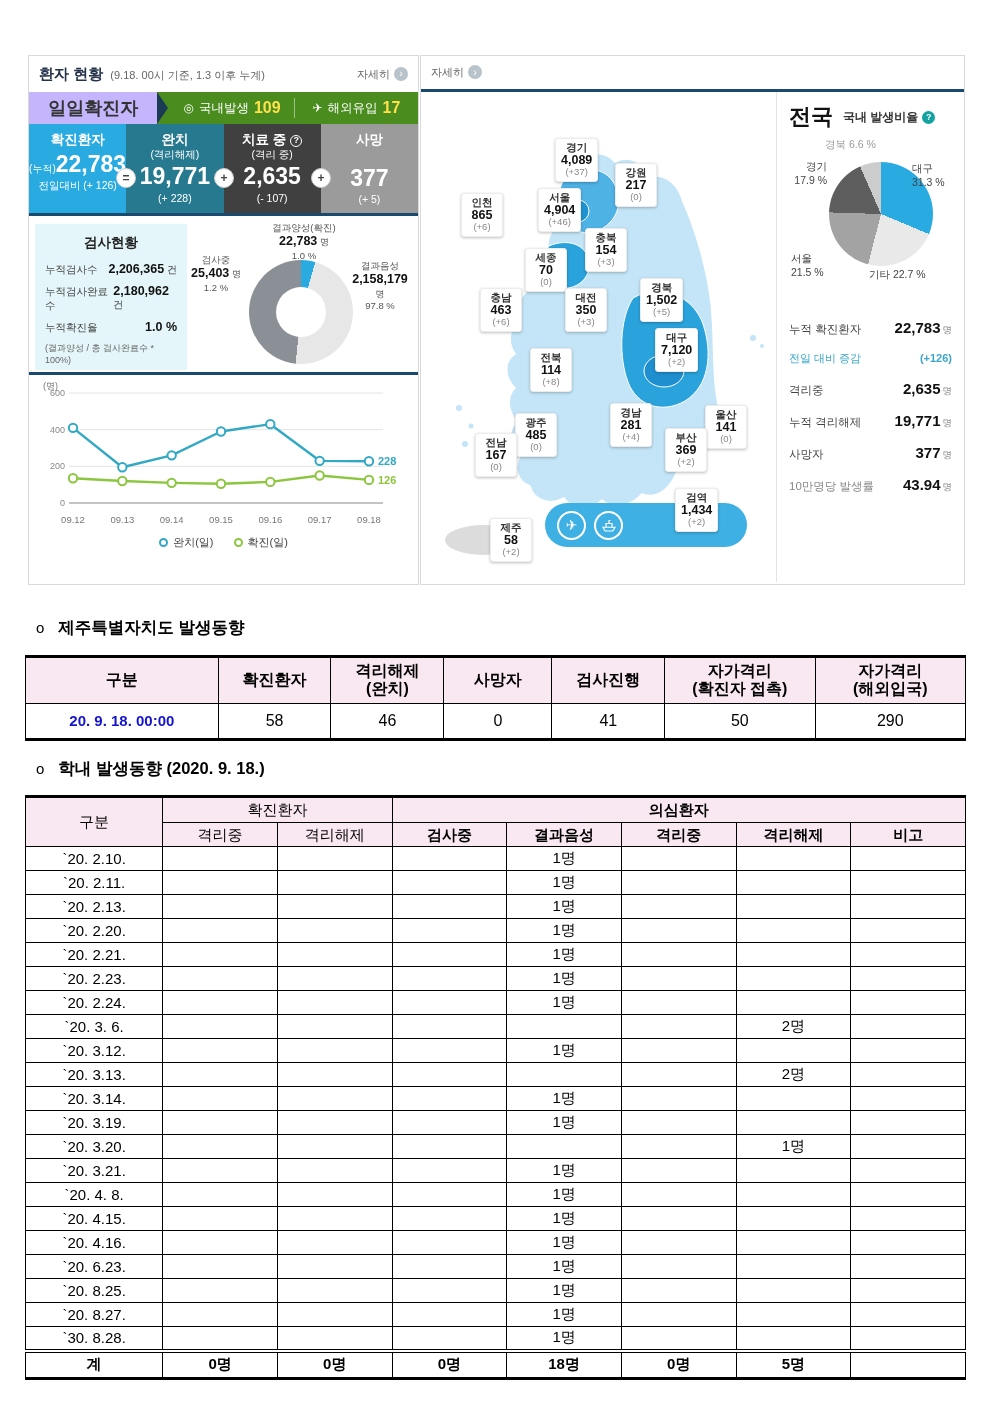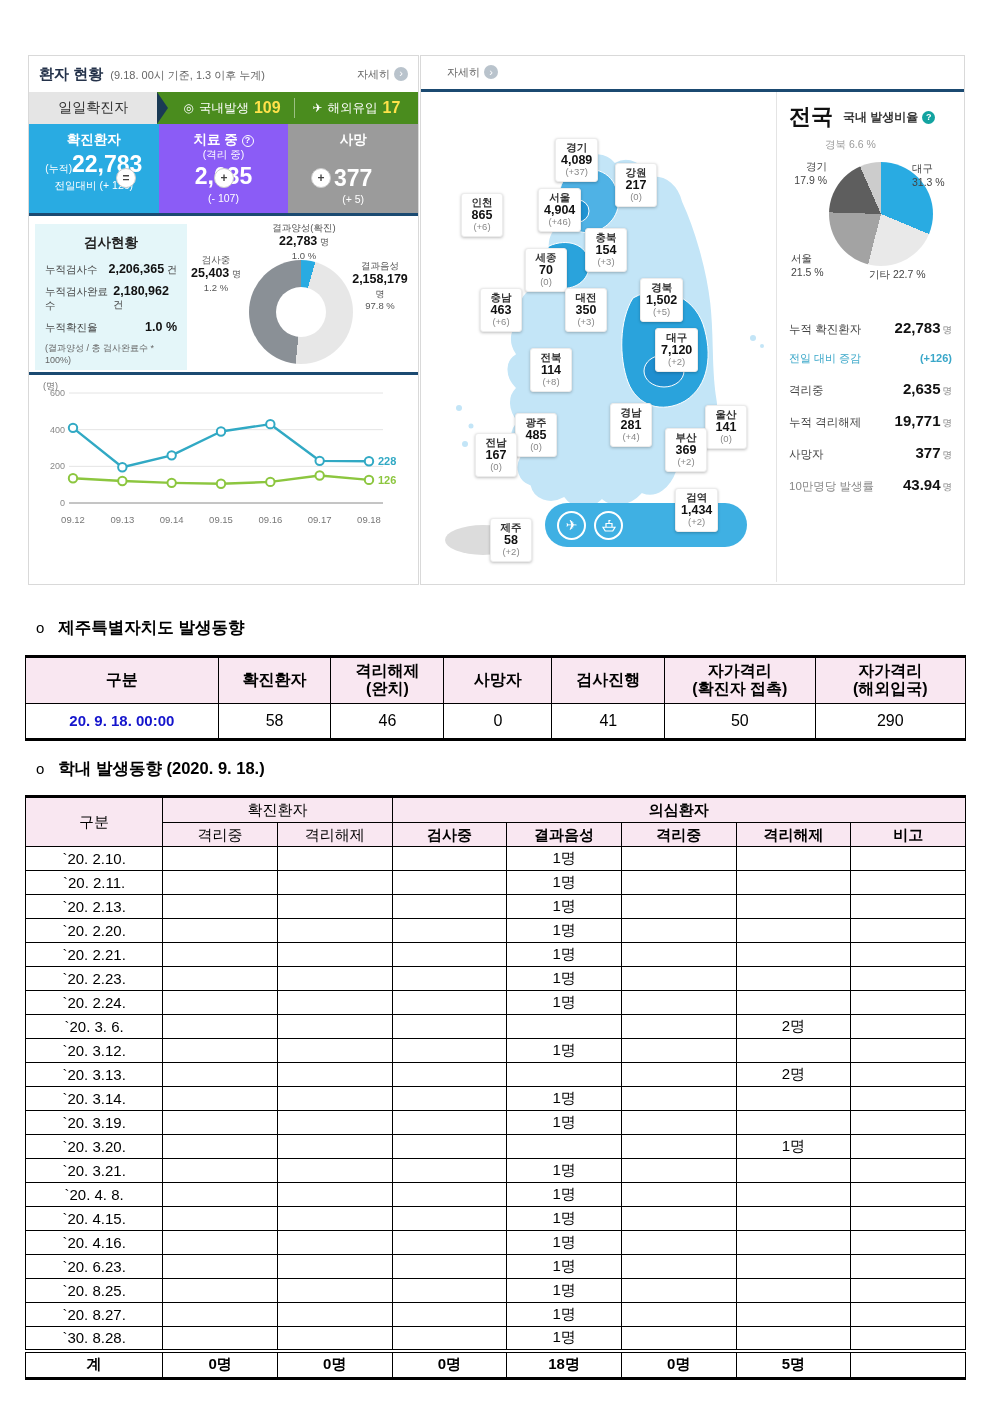--- a/index.html
+++ b/index.html
@@ -7,26 +7,26 @@
   .page { position:relative; width:992px; height:1403px; background:#fff; overflow:hidden; }
 
   
   .panel { position:absolute; top:55px; background:#fff; border:1px solid #d9d9d9; }
   .left-panel { left:28px; width:391px; height:530px; }
   .right-panel { left:420px; width:545px; height:530px; }
 
   .panel-header { display:flex; align-items:center; justify-content:space-between; height:36px; padding:0 10px; }
   .panel-title { font-size:15px; font-weight:bold; color:#24324a; white-space:nowrap; }
   .panel-title .sub { font-size:11px; font-weight:normal; color:#666; margin-left:3px;margin-top:16px; }
-  .more-btn { display:flex; align-items:flex-start; gap:4px; background:none; border:none; font-size:11px; color:#666; cursor:pointer; font-family:inherit;margin-left:16px; }
+  .more-btn { display:flex; align-items:flex-start; gap:4px; background:none; border:none; font-size:11px; color:#666; cursor:pointer; font-family:inherit; }
   .more-ic { display:inline-flex; align-items:center; justify-content:center; width:14px; height:14px; border-radius:50%; background:#b9c3cc; color:#fff; font-size:11px; line-height:1; }
 
   
   .tab-bar { display:flex; height:32px; }
-  .tab-daily { width:33%; background:#e5e5e5; color:#333; font-weight:normal; font-size:14px; display:flex; align-items:center; justify-content:center; }
+  .tab-daily { width:33%; background:#c4b5fd; color:#333; font-weight:bold; font-size:18px; display:flex; align-items:center; justify-content:center; }
   .tab-arrow-wrap { width:13px; background:#4a8c1e; position:relative; }
   .tab-arrow-wrap::before { content:""; position:absolute; left:0; top:0; border-top:16px solid transparent; border-bottom:16px solid transparent; border-left:11px solid #1a3a55; }
   .tab-green { flex:1; background:#4a8c1e; color:#fff; display:flex; font-size:12.5px; }
   .tg-item { flex:1; display:flex; align-items:center; justify-content:center; gap:5px; }
   .tg-item .yellow { color:#ffe24a; font-size:16px; font-weight:bold; }
   .tg-div { width:1px; background:rgba(255,255,255,.45); margin:6px 0; }
   .tg-ic { font-size:12px; }
 
   
   .stat-row { display:flex; height:92px; position:relative; }
@@ -156,21 +156,27 @@
         </div>
       </div>
     </div>
 
     <div class="stat-row navy-line">
       <div class="stat-box" style="background:#29abe2">
         <div class="sb-label">확진환자</div>
         <div class="sb-num"><span class="pre">(누적)</span><span>22,783</span></div>
         <div class="sb-delta">전일대비 (+ 126)</div>
       </div>
-      <div class="stat-box" style="background:#8b5cf6">
+      <div class="stat-box" style="background:#26798e">
+        <div class="sb-label">완치</div>
+        <div class="sb-sub">(격리해제)</div>
+        <div class="sb-num">19,771</div>
+        <div class="sb-delta">(+ 228)</div>
+      </div>
+      <div class="stat-box" style="background:#404040">
         <div class="sb-label"><span>치료 중</span> <span class="q-circ">?</span></div>
         <div class="sb-sub">(격리 중)</div>
         <div class="sb-num">2,635</div>
         <div class="sb-delta">(- 107)</div>
       </div>
       <div class="stat-box" style="background:#9b9b9b">
         <div class="sb-label">사망</div>
         <div class="sb-num" style="margin-top:18px">377</div>
         <div class="sb-delta">(+ 5)</div>
       </div>
@@ -248,20 +254,30 @@
             <polyline points="38,99.25 87.33333333333334,102 136.66666666666669,103.83333333333333 186,104.75 235.33333333333334,102.91666666666667 284.66666666666663,96.5 334,100.9" fill="none" stroke="#8cc63f" stroke-width="2.4" stroke-linejoin="round"></polyline>
             <circle cx="38" cy="99.25" r="4.2" fill="#fff" stroke="#8cc63f" stroke-width="2"></circle>
             <circle cx="87.33333333333334" cy="102" r="4.2" fill="#fff" stroke="#8cc63f" stroke-width="2"></circle>
             <circle cx="136.66666666666669" cy="103.83333333333333" r="4.2" fill="#fff" stroke="#8cc63f" stroke-width="2"></circle>
             <circle cx="186" cy="104.75" r="4.2" fill="#fff" stroke="#8cc63f" stroke-width="2"></circle>
             <circle cx="235.33333333333334" cy="102.91666666666667" r="4.2" fill="#fff" stroke="#8cc63f" stroke-width="2"></circle>
             <circle cx="284.66666666666663" cy="96.5" r="4.2" fill="#fff" stroke="#8cc63f" stroke-width="2"></circle>
             <circle cx="334" cy="100.9" r="4.2" fill="#fff" stroke="#8cc63f" stroke-width="2"></circle>
             <text x="343" y="104.9" font-size="11" font-weight="bold" fill="#8cc63f">126</text>
           </svg>
+      </div>
+      <div class="legend">
+        <div class="leg-item">
+            <span class="ring"></span>
+            <span>완치(일)</span>
+          </div>
+        <div class="leg-item">
+            <span class="ring g"></span>
+            <span>확진(일)</span>
+          </div>
       </div>
     </div>
   </section>
 
   <section class="panel right-panel">
     <div class="panel-header rp-header">
       <button class="more-btn">
         <span>자세히</span>
         <span class="more-ic">›</span>
       </button>

